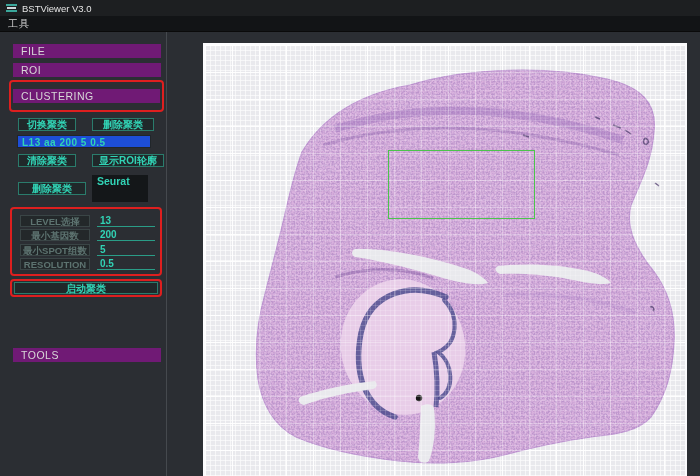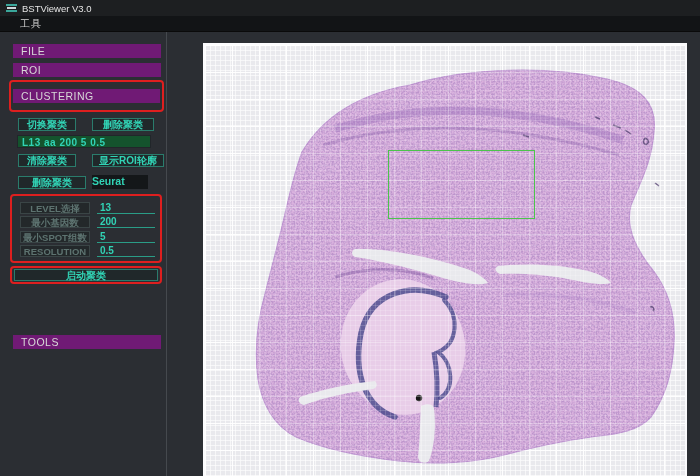--- a/index.html
+++ b/index.html
@@ -12,21 +12,21 @@
   
   .titlebar{
     position:absolute;left:0;top:0;width:700px;height:16px;
     background:#1d1f21;color:#e4e4e4;font-size:9.5px;
     display:flex;align-items:center;gap:5px;padding-left:6px;box-sizing:border-box;
   }
   .app-icon{width:11px;height:9px;display:inline-block;}
   .menubar{
     position:absolute;left:0;top:16px;width:700px;height:16px;
     background:#121416;border-bottom:1px solid #0a0a0a;
-    display:flex;align-items:center;padding-left:20px;box-sizing:border-box;
+    display:flex;align-items:center;padding-left:8px;box-sizing:border-box;
   }
   .menu-item{color:#d6d6d6;font-size:10px;letter-spacing:1px;cursor:default;}
   
   .sidebar{
     position:absolute;left:4px;top:32px;width:163px;height:444px;
     background:#2b2e33;border-right:1px solid #45494e;box-sizing:border-box;
   }
   .hdr{
     margin:0 5px 0 9px;height:14px;line-height:14px;background:#701a75;
     color:#d8d8d8;font-size:10.5px;padding-left:8px;letter-spacing:.5px;
@@ -38,27 +38,27 @@
   .red-wrap-hdr .hdr{margin:0 2px;}
   .btn-row{display:flex;gap:16px;margin:6px 0 0 14px;}
   .t-btn{
     height:13px;line-height:12px;text-align:center;box-sizing:border-box;
     background:#20282a;border:1px solid #2a7c6c;color:#31d3b5;
     font-size:10px;font-weight:bold;cursor:default;white-space:nowrap;overflow:hidden;
   }
   .w58{width:58px;} .w62{width:62px;} .w72{width:72px;} .w68{width:68px;}
   .combo{
     margin:4px 0 0 13px;width:134px;height:13px;line-height:13px;box-sizing:border-box;
-    background:#14532d;border:1px solid #21262a;color:#31d3b5;
+    background:#1d4ed8;border:1px solid #21262a;color:#31d3b5;
     font-size:10px;font-weight:bold;padding-left:4px;letter-spacing:.5px;
   }
   .method-row{display:flex;gap:6px;margin:8px 0 0 14px;align-items:center;}
   .val-box{
-    width:56px;height:14px;line-height:13px;box-sizing:border-box;
-    background:#141719;color:#31d3b5;font-size:10.5px;font-weight:bold;
+    width:56px;height:27px;line-height:13px;box-sizing:border-box;
+    background:#141719;color:#31d3b5;font-size:10.5px;font-weight:bold;padding-left:5px;
   }
   .red-wrap-params{margin:5px 4px 0 6px;padding:3px 4px 4px 4px;}
   .param-row{display:flex;gap:7px;margin:2.5px 0 0 4px;align-items:center;}
   .param-label{
     width:70px;height:12px;line-height:11px;text-align:center;box-sizing:border-box;
     color:#5d7370;border:1px solid #3a4546;background:#23282a;
     font-size:9.5px;font-weight:bold;white-space:nowrap;overflow:hidden;
   }
   .param-value{
     width:58px;height:12px;line-height:12px;color:#31d3b5;font-size:10px;font-weight:bold;

